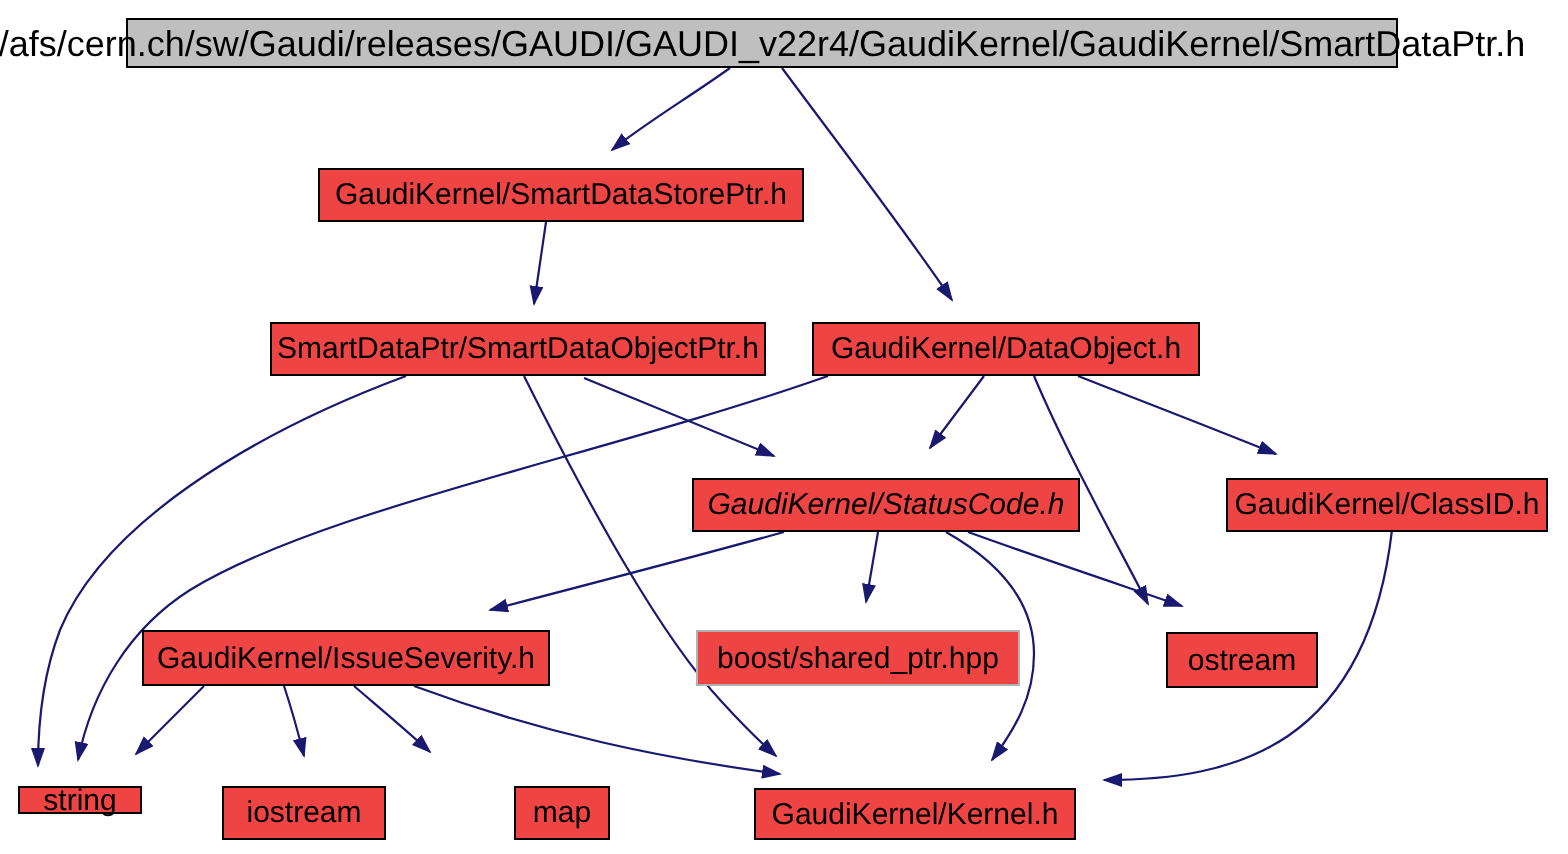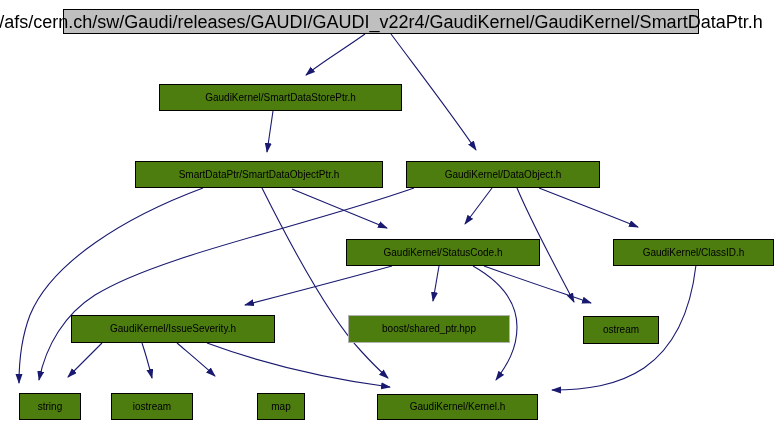--- a/index.html
+++ b/index.html
@@ -8,43 +8,43 @@
     width:784px;height:427px;
     background:#ffffff;
     font-family:"Liberation Sans", sans-serif;
     overflow:hidden;
   }
   #edges{position:absolute;left:0;top:0;width:784px;height:427px;}
   .node{
     position:absolute;
     box-sizing:border-box;
     border:1px solid #000000;
-    background:#4d7c0f;
+    background:#ef4444;
     color:#000000;
-    font-size:10px;
+    font-size:15px;
     line-height:1;
     display:flex;
     align-items:center;
     justify-content:center;
     white-space:nowrap;
     z-index:2;
   }
   .node.root{background:#bfbfbf;font-size:18px;}
   .node.external{border-color:#b2b2b2;}
   
   #n0 {left:63px;  top:9px;   width:636px; height:25px;}
   #n1 {left:159px; top:84px;  width:243px; height:27px;}
   #n2 {left:135px; top:161px; width:248px; height:27px;}
   #n3 {left:406px; top:161px; width:194px; height:27px;}
-  #n4 {left:346px; top:239px; width:194px; height:27px;}
+  #n4 {left:346px; top:239px; width:194px; height:27px;font-style:italic;}
   #n5 {left:613px; top:239px; width:161px; height:27px;}
   #n6 {left:71px;  top:315px; width:204px; height:28px;text-align:center;}
   #n7 {left:348px; top:315px; width:162px; height:28px;}
   #n8 {left:583px; top:316px; width:76px;  height:28px;}
-  #n9 {left:19px;   top:393px; width:62px;  height:27px;}
+  #n9 {left:9px;   top:393px; width:62px;  height:14px;}
   #n10{left:111px; top:393px; width:82px;  height:27px;}
   #n11{left:217px; top:393px; width:48px;  height:27px;margin-left:40px;}
   #n12{left:377px; top:394px; width:161px; height:26px;}
   .edge{stroke:#191970;stroke-width:1.1;fill:none;}
 </style>
 </head>
 <body>
 
 <div id="canvas">
 

